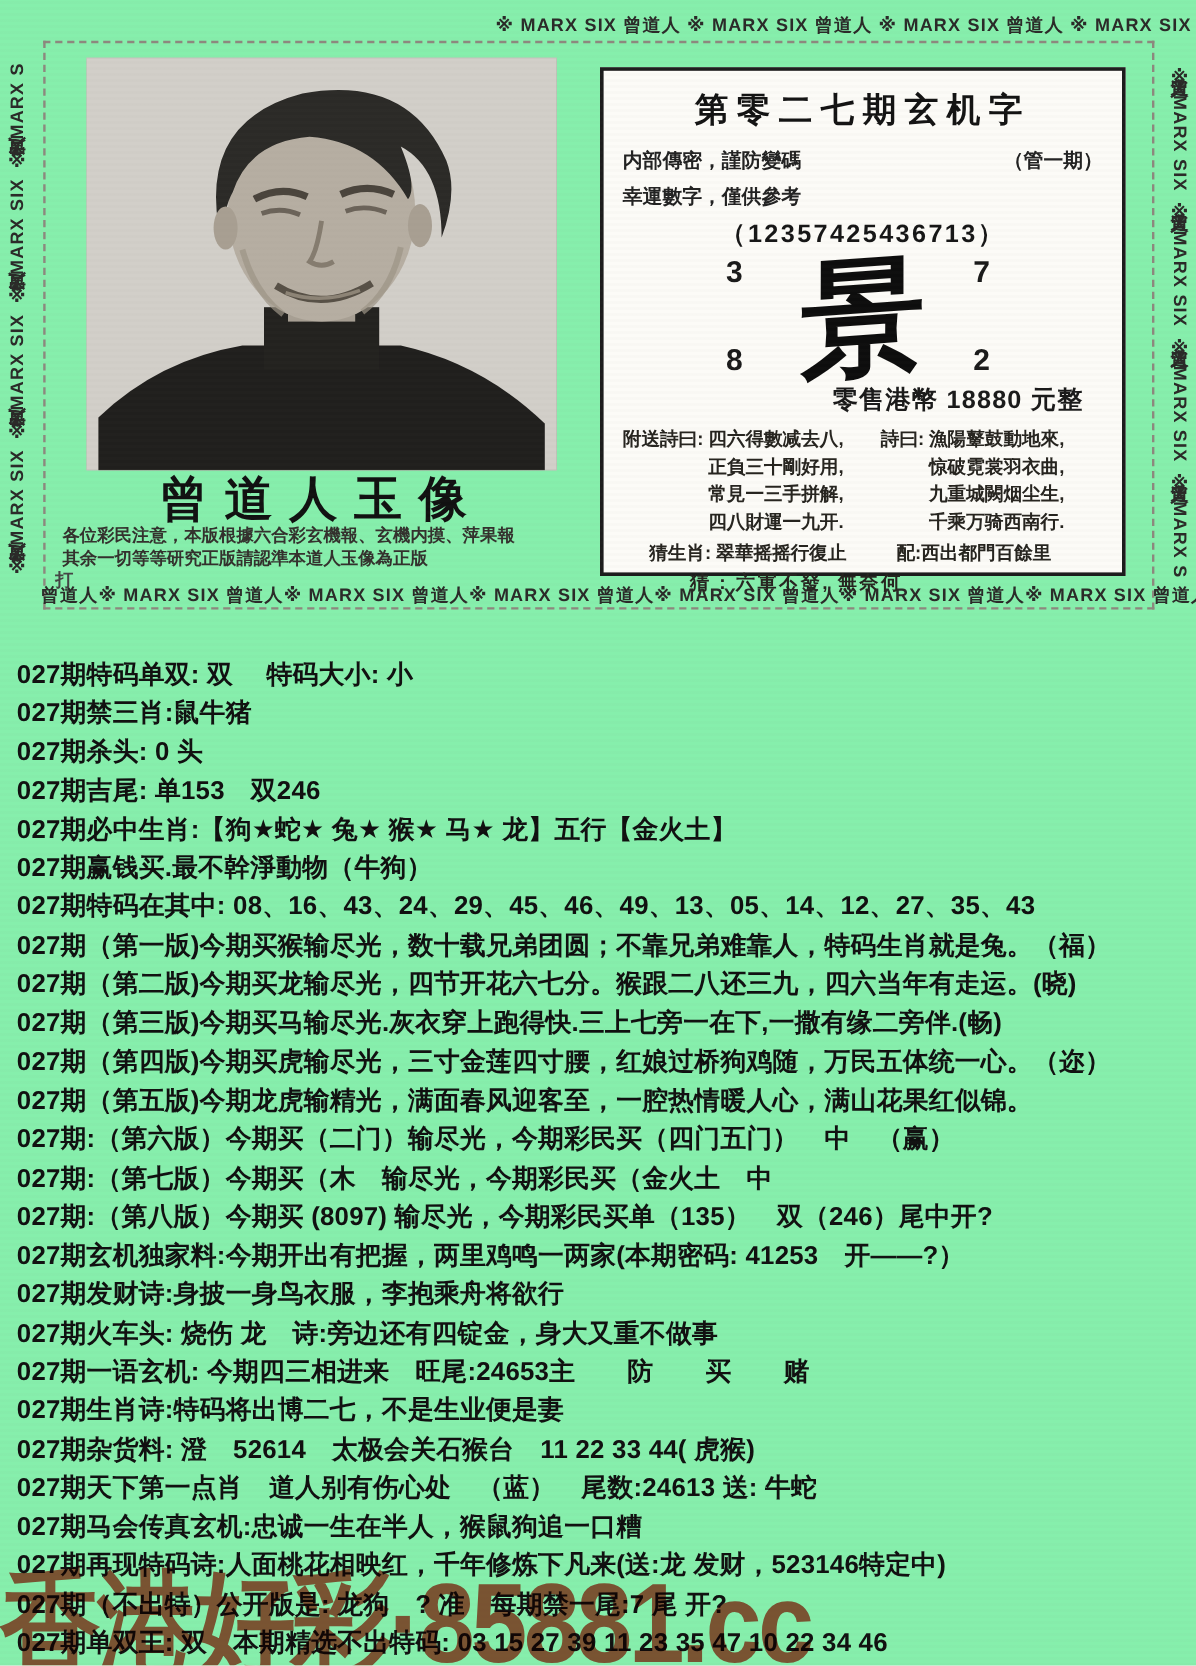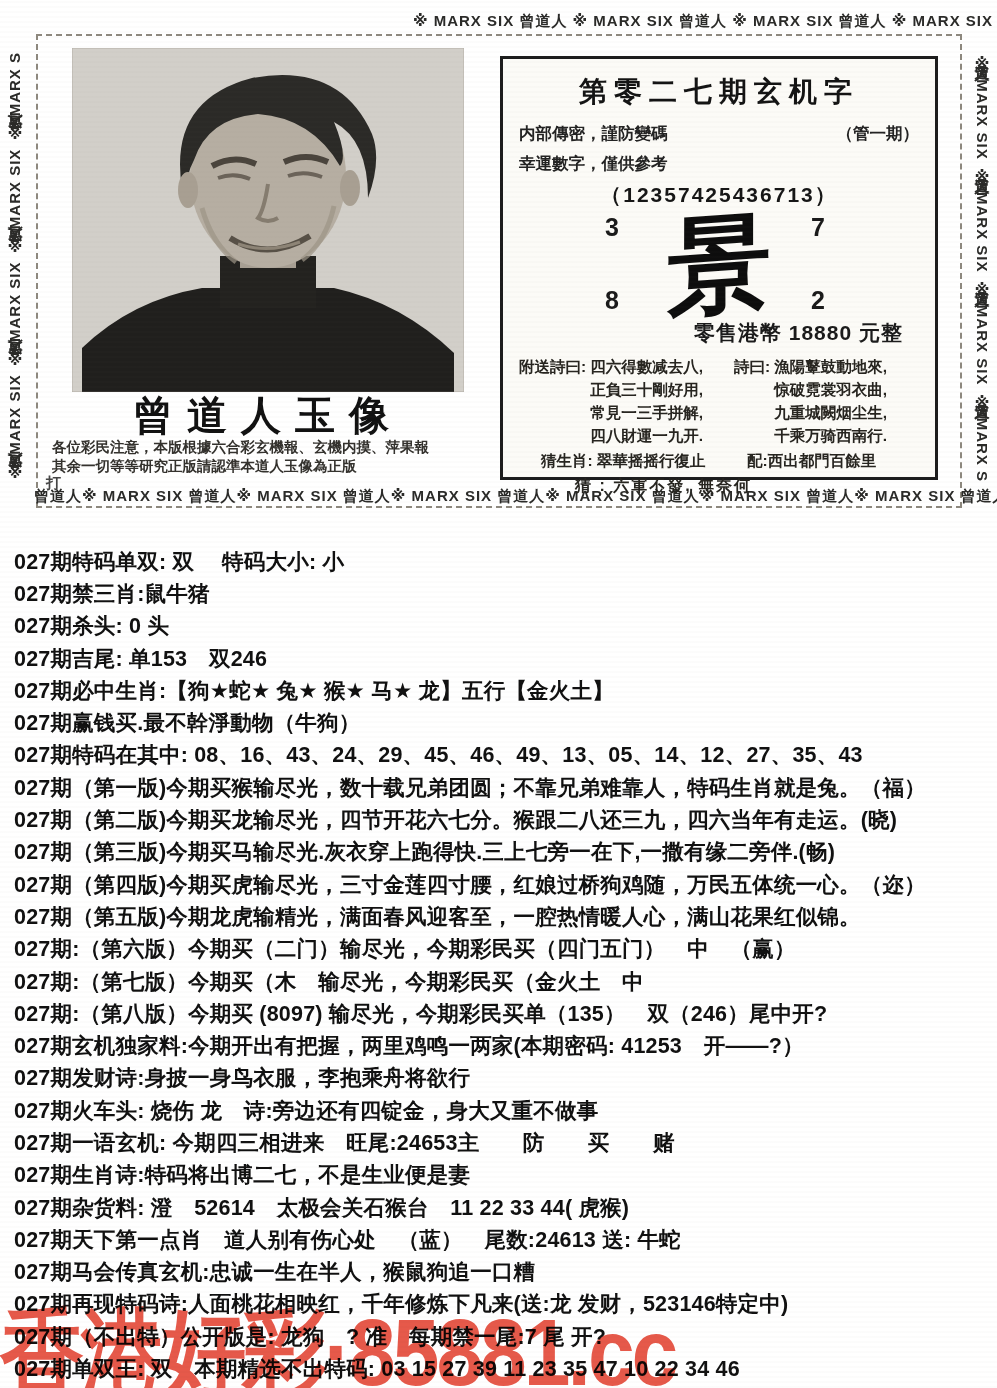--- a/index.html
+++ b/index.html
@@ -1,19 +1,19 @@
 <!DOCTYPE html>
 <html><head>
 <meta charset="utf-8">
 <style>
   * { margin:0; padding:0; box-sizing:border-box; }
   html,body { background:#e8e6e0; }
   .page {
     position:relative; width:997px; height:1388px;
-    background:#ffffff; overflow:hidden;
+    background:#86efac; overflow:hidden;
     font-family:"Liberation Sans","DejaVu Sans",sans-serif;
     color:#161616;
   }
   
   .banner { position:absolute; font-size:15px; font-weight:bold; color:#2a2a28;
             white-space:nowrap; letter-spacing:1px; overflow:hidden; }
   .banner.top    { left:0; right:4px; top:12px; text-align:right; }
   .banner.bottom { left:34px; right:0; top:487px; }
   .banner.vert   { writing-mode:vertical-rl; }
   .banner.leftv  { left:6px;  top:52px;  height:430px; transform:rotate(180deg); }

